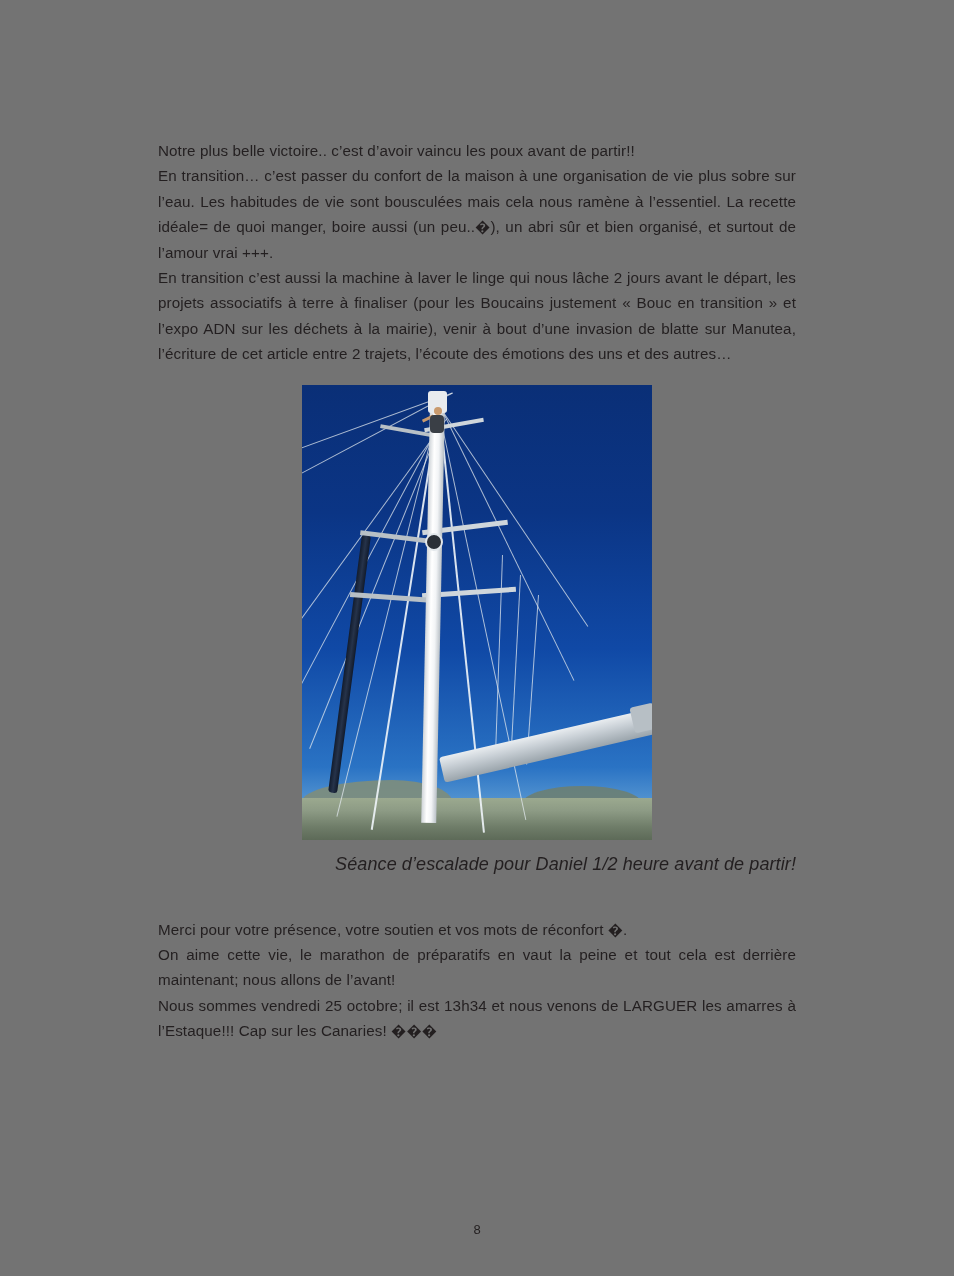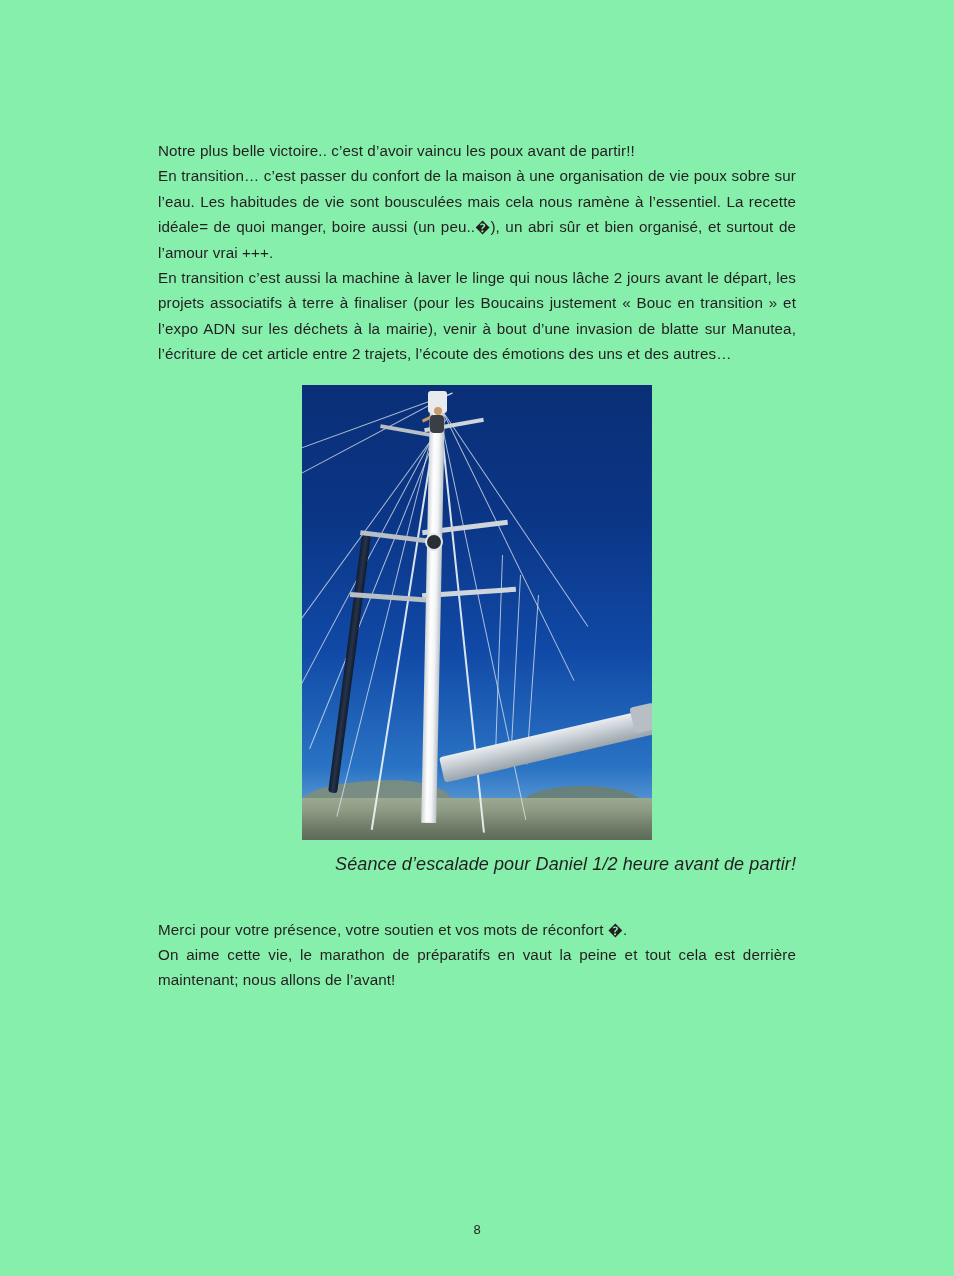--- a/index.html
+++ b/index.html
@@ -4,21 +4,21 @@
 <style>
   html, body {
     margin: 0;
     padding: 0;
     background: #ffffff;
   }
   .page {
     position: relative;
     width: 954px;
     height: 1276px;
-    background: #86efac;
+    background: #737373;
     margin: 0 auto;
     overflow: hidden;
     font-family: "Liberation Sans", sans-serif;
     color: #231f20;
   }
   .content {
     position: absolute;
     left: 158px;
     top: 138px;
     width: 638px;
@@ -206,21 +206,21 @@
   }
 </style>
 </head>
 <body>
 
 <div class="page">
 
   <div class="content">
 
     <p class="para">Notre plus belle victoire.. c’est d’avoir vaincu les poux avant de partir!!</p>
-    <p class="para">En transition… c’est passer du confort de la maison à une organisation de vie poux sobre sur l’eau. Les habitudes de vie sont bousculées mais cela nous ramène à l’essentiel. La recette idéale= de quoi manger, boire aussi (un peu..�), un abri sûr et bien organisé, et surtout de l’amour vrai +++.</p>
+    <p class="para">En transition… c’est passer du confort de la maison à une organisation de vie plus sobre sur l’eau. Les habitudes de vie sont bousculées mais cela nous ramène à l’essentiel. La recette idéale= de quoi manger, boire aussi (un peu..�), un abri sûr et bien organisé, et surtout de l’amour vrai +++.</p>
     <p class="para">En transition c’est aussi la machine à laver le linge qui nous lâche 2 jours avant le départ, les projets associatifs à terre à finaliser (pour les Boucains justement « Bouc en transition » et l’expo ADN sur les déchets à la mairie), venir à bout d’une invasion de blatte sur Manutea, l’écriture de cet article entre 2 trajets, l’écoute des émotions des uns et des autres…</p>
 
     <div class="figure">
       <div class="photo">
         <div class="sky"></div>
 
         <div class="shore-hill"></div>
         <div class="shore-hill2"></div>
         <div class="shore"></div>
 
@@ -261,19 +261,20 @@
           <div class="head"></div>
           <div class="body"></div>
         </div>
       </div>
       <p class="caption">Séance d’escalade pour Daniel 1/2 heure avant de partir!</p>
     </div>
 
     <div class="after-figure">
       <p class="para">Merci pour votre présence, votre soutien et vos mots de réconfort �.</p>
       <p class="para">On aime cette vie, le marathon de préparatifs en vaut la peine et tout cela est derrière maintenant; nous allons de l’avant!</p>
+      <p class="para">Nous sommes vendredi 25 octobre; il est 13h34 et nous venons de LARGUER les amarres à l’Estaque!!! Cap sur les Canaries! ���</p>
     </div>
 
   </div>
 
   <div class="page-number">8</div>
 
 </div>
 
 </body></html>

